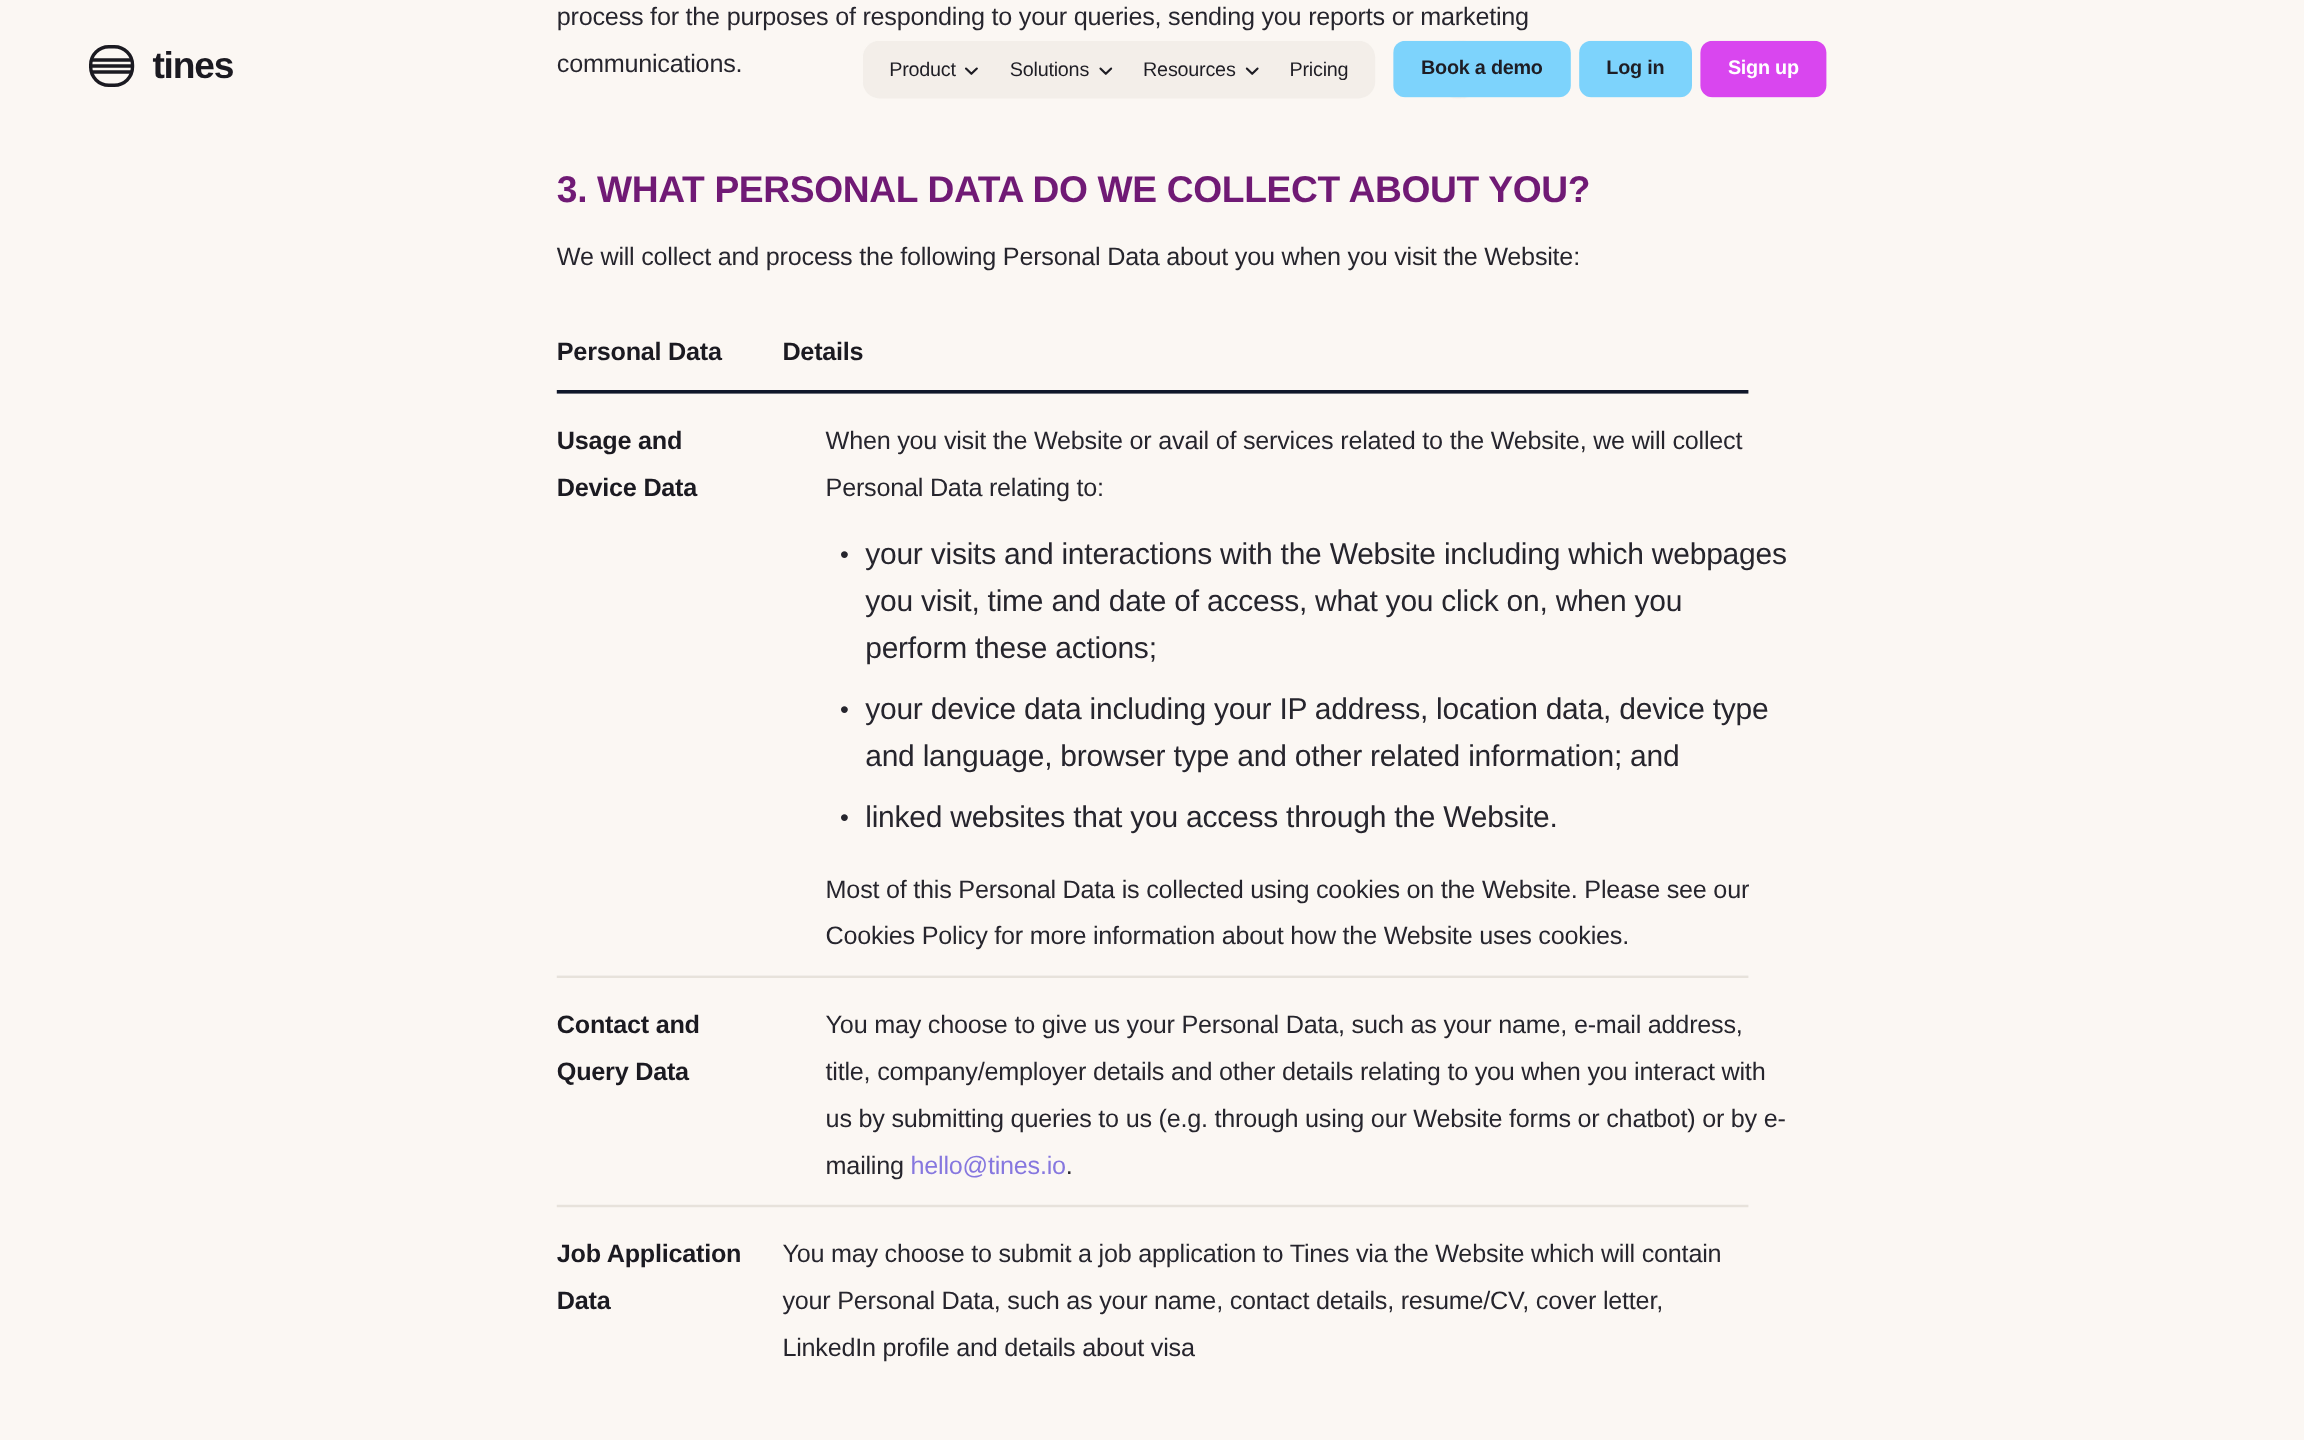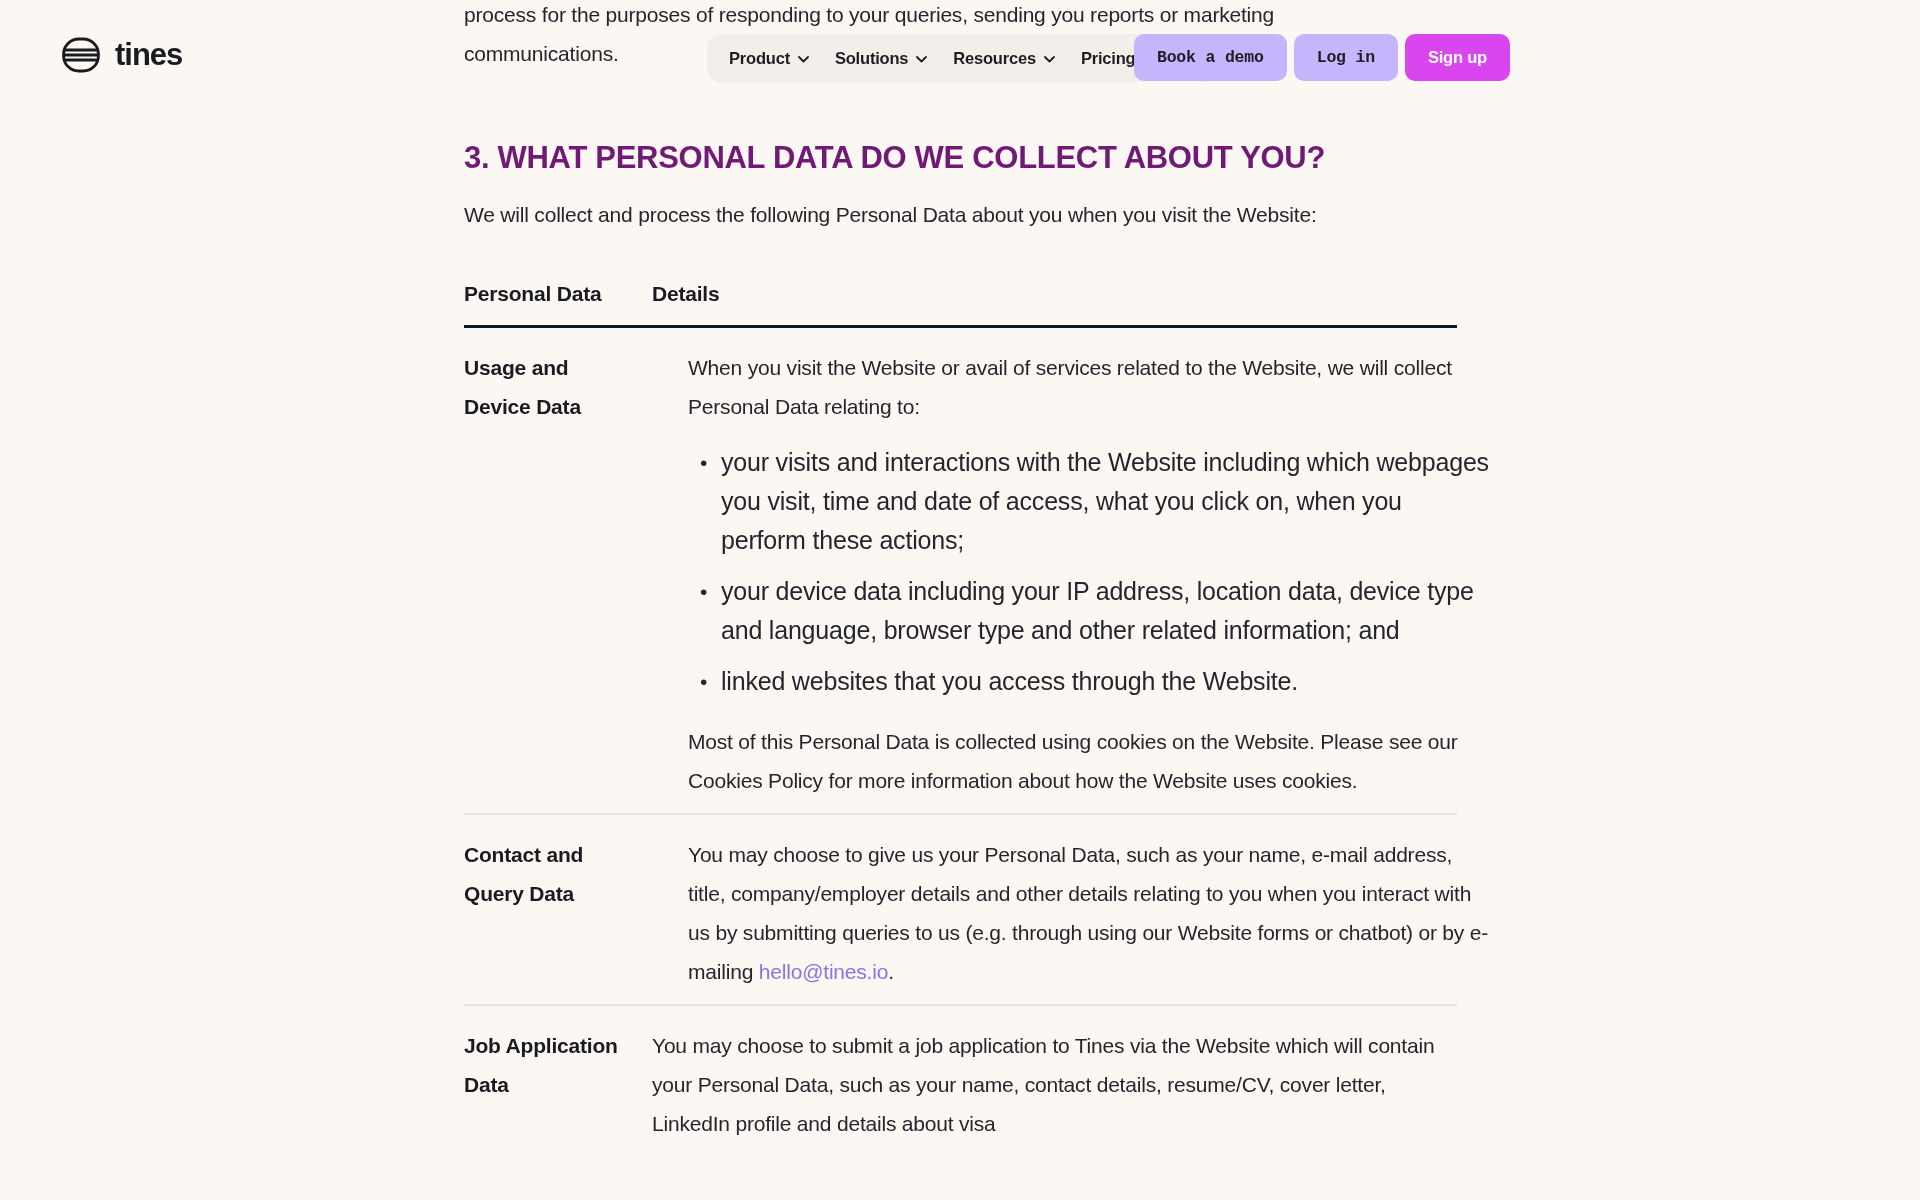--- a/index.html
+++ b/index.html
@@ -5,54 +5,54 @@
   * { margin:0; padding:0; box-sizing:border-box; }
   html,body { width:1920px; height:1200px; overflow:hidden; }
   body {
     background:#FBF7F3;
     font-family:"Liberation Sans","DejaVu Sans",sans-serif;
     color:#26252D;
     letter-spacing:-0.2px;
   }
 
   
-  .header { position:absolute; left:4px; top:0; width:1559px; height:110px; z-index:10; pointer-events:none; }
+  .header { position:absolute; left:16px; top:0; width:1559px; height:110px; z-index:10; pointer-events:none; }
   .header > * { pointer-events:auto; }
 
   .logo { position:absolute; left:55px; top:33px; display:flex; align-items:center; gap:12px; cursor:pointer; }
   .logo svg { display:block; }
   .logo-text { font-size:31px; font-weight:700; letter-spacing:-1px; color:#1B1A21; }
 
   .nav-pill {
     position:absolute; left:703px; top:34px; height:48px;
     display:flex; align-items:center; gap:26px;
     padding:0 22px;
     background:rgba(240,236,230,0.82);
     backdrop-filter:blur(7px); -webkit-backdrop-filter:blur(7px);
     border-radius:14px;
   }
-  .nav-item { display:flex; align-items:center; gap:8px; font-size:16.5px; font-weight:700; color:#1E1D24; cursor:pointer; white-space:nowrap; }
+  .nav-item { display:flex; align-items:center; gap:8px; font-size:16.5px; font-weight:400; color:#1E1D24; cursor:pointer; white-space:nowrap; }
   .nav-item svg { display:block; margin-top:2px; }
 
   .search-btn {
     position:absolute; left:1176px; top:34px; width:48px; height:48px;
     border-radius:50%;
     background:rgba(240,236,230,0.82);
     backdrop-filter:blur(7px); -webkit-backdrop-filter:blur(7px);
     display:flex; align-items:center; justify-content:center; cursor:pointer;
   }
 
   .header-actions { position:absolute; right:53px; top:34px; display:flex; gap:7px; }
   .btn {
     height:47px; display:flex; align-items:center; justify-content:center;
     padding:0 23px; border:none; border-radius:10px;
     font-family:inherit; font-size:16.5px; font-weight:700; letter-spacing:-0.2px;
     cursor:pointer; white-space:nowrap;
   }
-  .btn-secondary { background:#c4b5fd; color:#1E1D24;font-family:Liberation Mono, monospace; }
+  .btn-secondary { background:#7dd3fc; color:#1E1D24; }
   .btn-primary   { background:#d946ef; color:#FFFFFF; }
 
   
   .content { position:absolute; left:464px; top:0; width:993px; z-index:1; }
   .content p, .content div { font-size:21px; line-height:39px; }
 
   .scrolled { margin-top:-5px; color:#26252D; }
 
   .section-heading {
     margin-top:68px;

